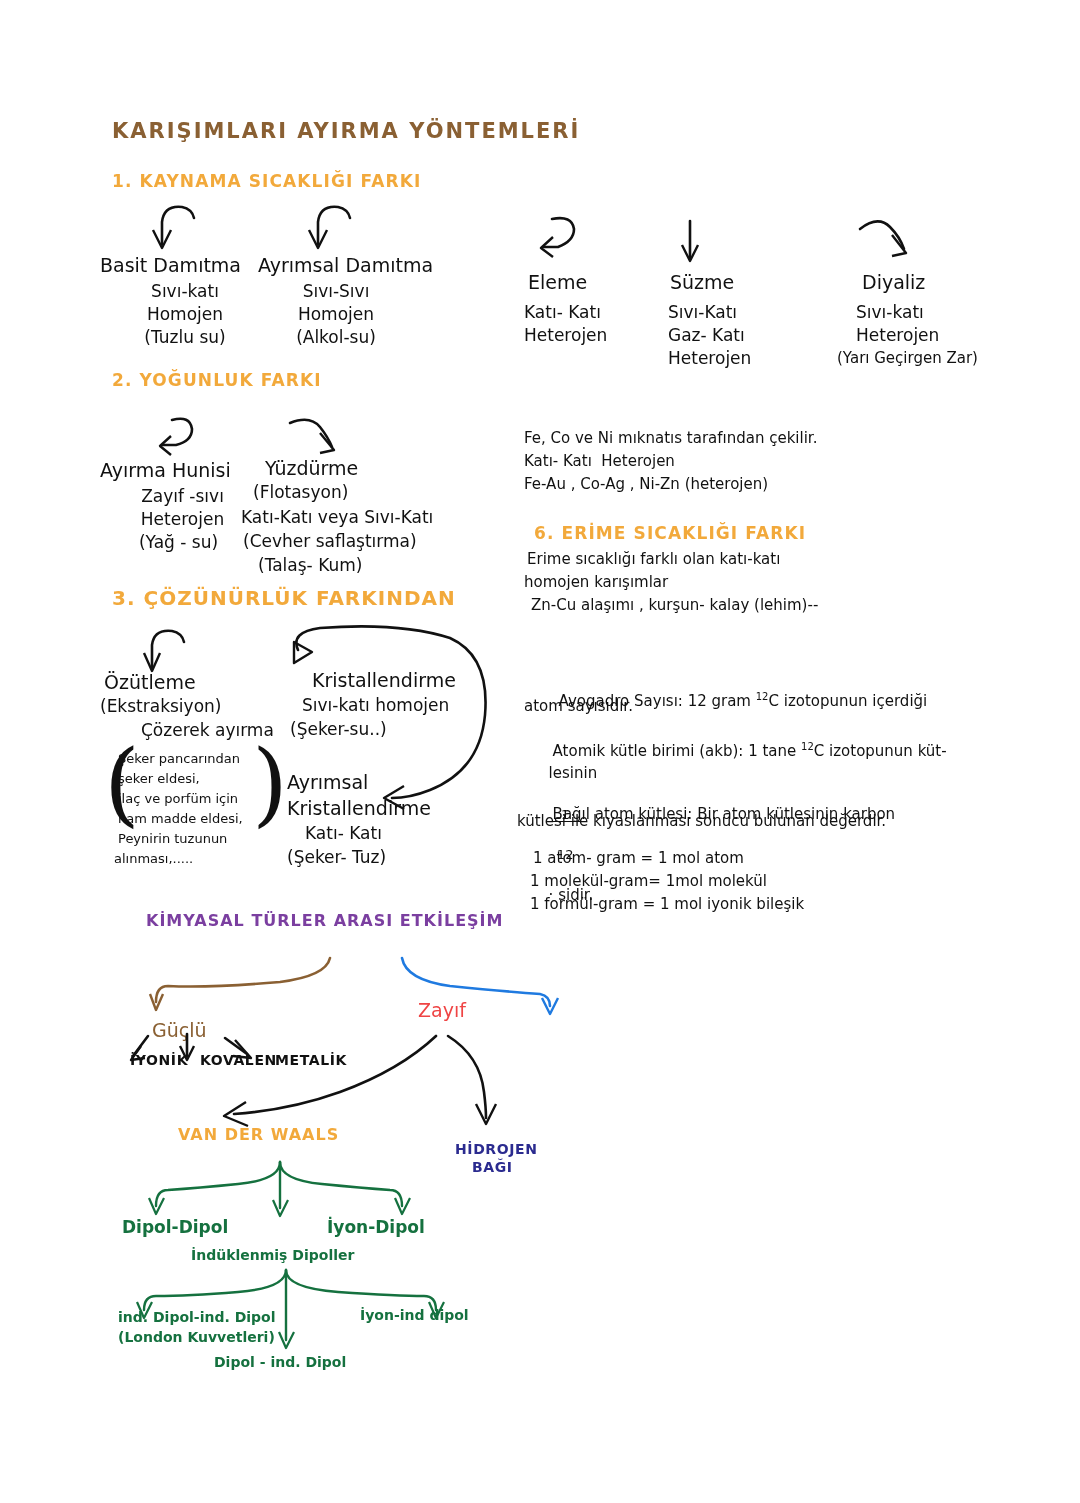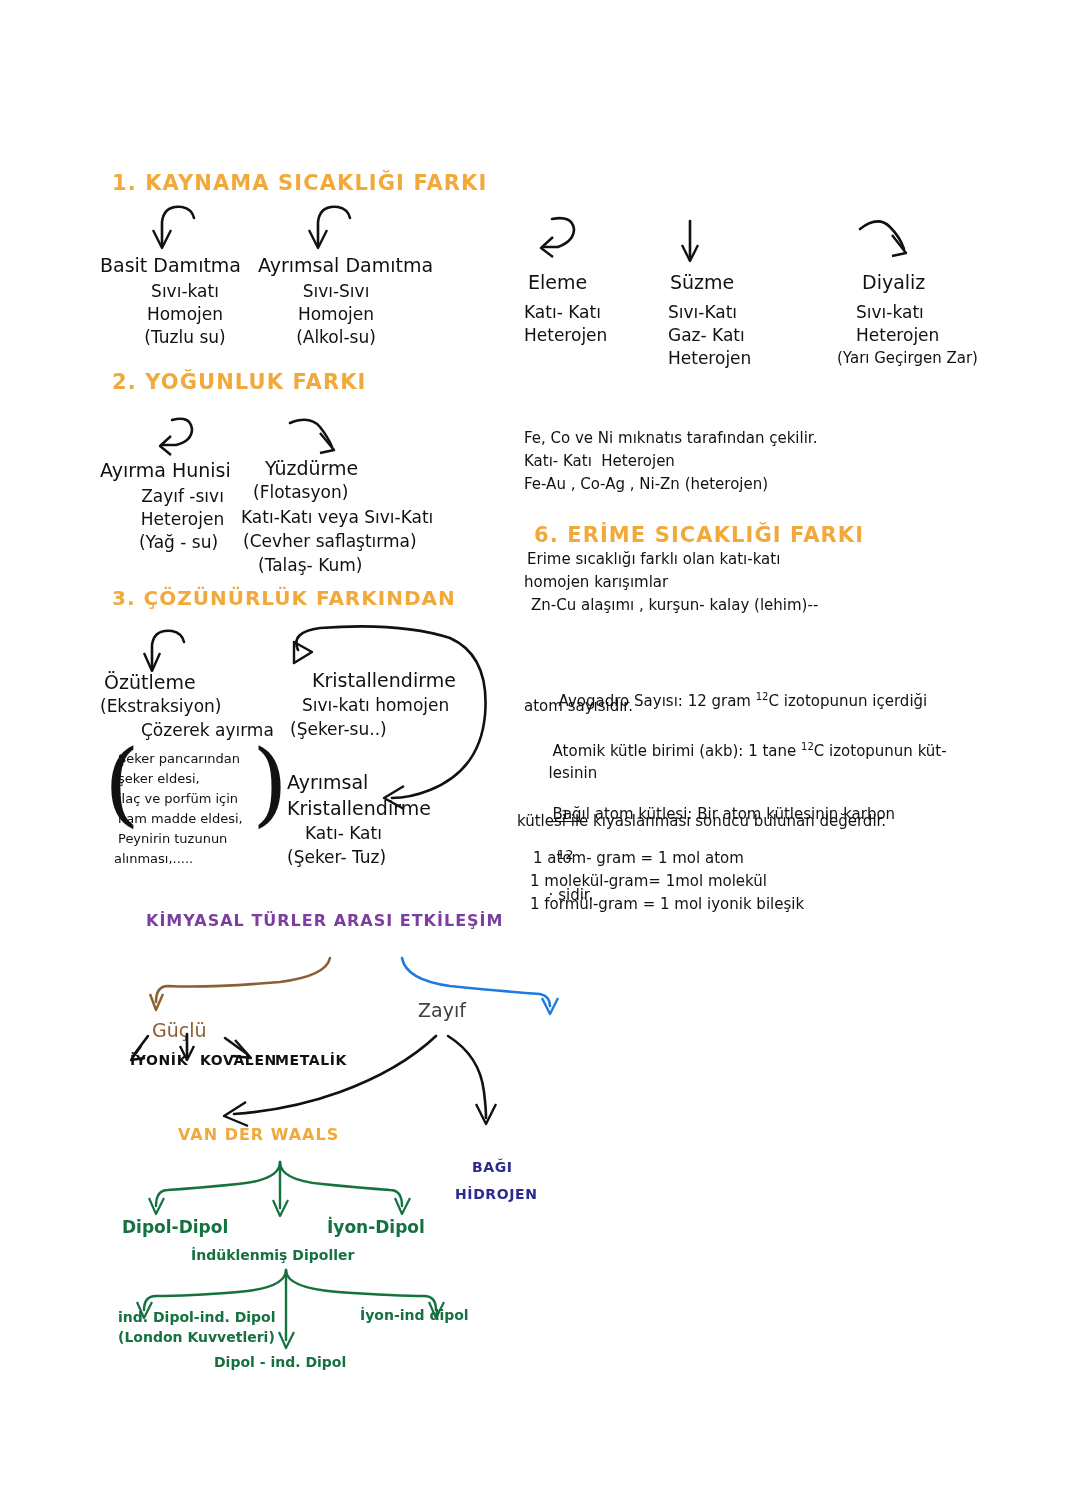--- a/index.html
+++ b/index.html
@@ -9,28 +9,28 @@
     color:#111;
   }
   .page{position:absolute;inset:0;}
   .t{position:absolute;white-space:pre;line-height:1.12;}
   
   .c-title   {color:#8a6033;}
   .c-head    {color:#f2a93b;}
   .c-black   {color:#111;}
   .c-purple  {color:#7b3fa0;}
   .c-brown   {color:#8a6033;}
-  .c-blue    {color:#404040;}
+  .c-blue    {color:#ef4444;}
   .c-orange  {color:#f2a93b;}
   .c-green   {color:#15713f;}
   .c-indigo  {color:#2b2b8f;}
 
   
   .sz-title  {font-size:21px;letter-spacing:2.0px;font-weight:600;}
-  .sz-head   {font-size:21px;letter-spacing:1.1px;font-weight:600;}
+  .sz-head   {font-size:17px;letter-spacing:1.1px;font-weight:600;}
   .sz-head-lg{font-size:20px;letter-spacing:1.0px;font-weight:600;}
   .sz-body   {font-size:17px;}
   .sz-body-s {font-size:15px;}
   .sz-body-xs{font-size:13px;}
   .sz-term   {font-size:19px;}
   .sz-dia    {font-size:16px;letter-spacing:1.0px;font-weight:600;}
   .sz-dia-sm {font-size:14px;letter-spacing:.6px;font-weight:600;}
   .sz-green  {font-size:17px;font-weight:600;}
   .sz-green-s{font-size:14px;font-weight:600;}
 
@@ -48,20 +48,21 @@
   .frac .num{display:block;border-bottom:1.6px solid #111;padding:0 2px;}
   .frac .den{display:block;padding:0 2px;}
   sup.iso{font-size:10px;vertical-align:super;}
   .paren{position:absolute;font-size:92px;line-height:1;color:#111;font-family:"DejaVu Serif",serif;font-weight:300;}
 </style>
 </head>
 <body>
 
 <div class="page">
 
+  <div class="t sz-title c-title" style="left:112px;top:120px;">KARIŞIMLARI AYIRMA YÖNTEMLERİ</div>
 
   <div class="t sz-head c-head" style="left:112px;top:172px;">1. KAYNAMA SICAKLIĞI FARKI</div>
 
   <svg style="left:150px;top:200px;" width="260" height="56">
     <path class="stroke-black" d="M12,44 L12,22 Q14,5 32,7 Q42,9 44,18"></path>
     <path class="head-black" d="M3,30 L12,48 L21,30"></path>
     <path class="stroke-black" d="M168,44 L168,22 Q170,5 188,7 Q198,9 200,18"></path>
     <path class="head-black" d="M159,30 L168,48 L177,30"></path>
   </svg>
 
@@ -242,21 +243,21 @@
     <path class="stroke-black" d="M226,6 Q190,40 130,62 Q80,80 24,84"></path>
     <path class="head-black" d="M36,72 L14,86 L38,96"></path>
   </svg>
 
   <svg style="left:440px;top:1030px;" width="100" height="110">
     <path class="stroke-black" d="M8,6 Q40,26 44,62 Q46,78 46,88"></path>
     <path class="head-black" d="M36,74 L46,94 L56,74"></path>
   </svg>
 
   <div class="t sz-dia c-orange" style="left:178px;top:1126px;">VAN DER WAALS</div>
-  <div class="t sz-dia-sm c-indigo" style="left:455px;top:1142px;margin-top:45px;">HİDROJEN</div>
+  <div class="t sz-dia-sm c-indigo" style="left:455px;top:1142px;">HİDROJEN</div>
   <div class="t sz-dia-sm c-indigo" style="left:472px;top:1160px;">BAĞI</div>
 
   <svg style="left:138px;top:1158px;" width="320" height="70">
     <path class="stroke-green" d="M142,4 Q142,22 100,26 Q60,30 30,32 Q18,32 18,48"></path>
     <path class="head-green" d="M11,40 L18,56 L26,40"></path>
     <path class="stroke-green" d="M142,4 L142,50"></path>
     <path class="head-green" d="M135,42 L142,58 L150,42"></path>
     <path class="stroke-green" d="M142,4 Q142,22 184,26 Q224,30 252,32 Q264,32 264,48"></path>
     <path class="head-green" d="M257,40 L264,56 L272,40"></path>
   </svg>

